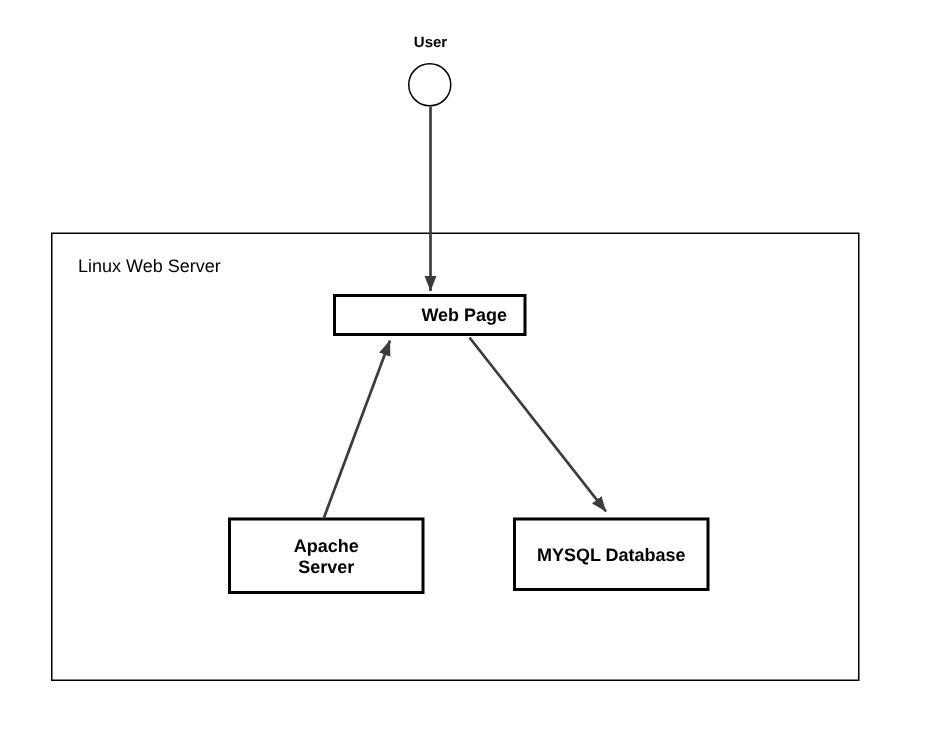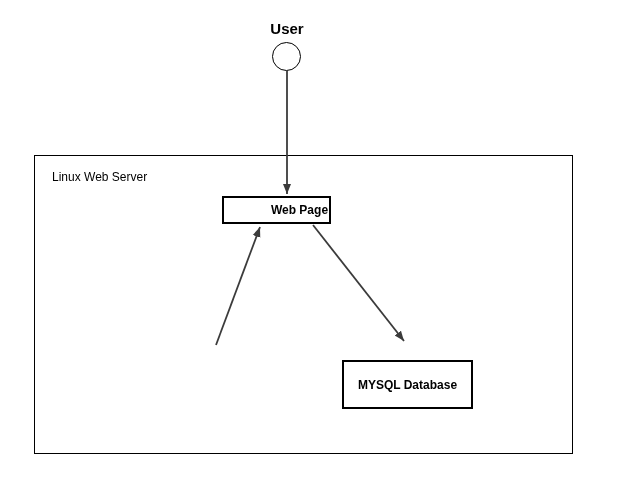--- a/index.html
+++ b/index.html
@@ -18,21 +18,21 @@
     width: 623px;
     height: 494px;
     background: var(--bg);
     overflow: hidden;
   }
 
   .actor-label {
     position: absolute;
     left: 247px; top: 22px; width: 80px;
     text-align: center;
-    font-size: 15px;
+    font-size: 10px;
     font-weight: bold;
     line-height: 13px;
   }
 
   .actor-circle {
     position: absolute;
     left: 272px; top: 42px;
     width: 29px; height: 29px;
     border: 1.5px solid var(--stroke);
     border-radius: 50%;
@@ -60,23 +60,23 @@
     border: 2px solid var(--stroke);
     background: var(--fill);
     display: flex;
     align-items: center;
     justify-content: center;
     text-align: center;
     font-size: 12px;
     font-weight: bold;
     line-height: 14px;
   }
-  .node-web-page  { left: 222px; top: 196px; width: 109px; height: 28px; padding-left: 46px; }
+  .node-web-page  { left: 222px; top: 196px; width: 129px; height: 28px; padding-left: 46px; }
   .node-apache    { left: 152px; top: 345px; width: 131px; height: 51px; }
-  .node-mysql     { left: 342px; top: 360px; width: 131px; height: 49px; }
+  .node-mysql     { left: 342px; top: 345px; width: 131px; height: 49px; }
   .node .label span { display: block; }
 
   .edges-layer {
     position: absolute;
     left: 0; top: 0;
     width: 623px; height: 494px;
     pointer-events: none;
   }
   .edges-layer line {
     stroke: var(--arrow);
@@ -96,20 +96,26 @@
   <div class="actor-circle"></div>
 
   <div class="container-box">
     <div class="container-label">Linux Web Server</div>
   </div>
 
   <div class="node node-web-page">
     <div class="label">Web Page</div>
   </div>
 
+  <div class="node node-apache">
+    <div class="label">
+      <span>Apache</span>
+      <span>Server</span>
+    </div>
+  </div>
 
   <div class="node node-mysql">
     <div class="label">MYSQL Database</div>
   </div>
 
   <svg class="edges-layer" viewBox="0 0 623 494" xmlns="http://www.w3.org/2000/svg">
     <defs>
       <marker id="arrowhead" markerUnits="userSpaceOnUse" markerWidth="12" markerHeight="10" refX="10" refY="4.5" orient="auto">
         <path class="arrowhead-shape" d="M0,0.5 L10,4.5 L0,8.5 Z"></path>
       </marker>

